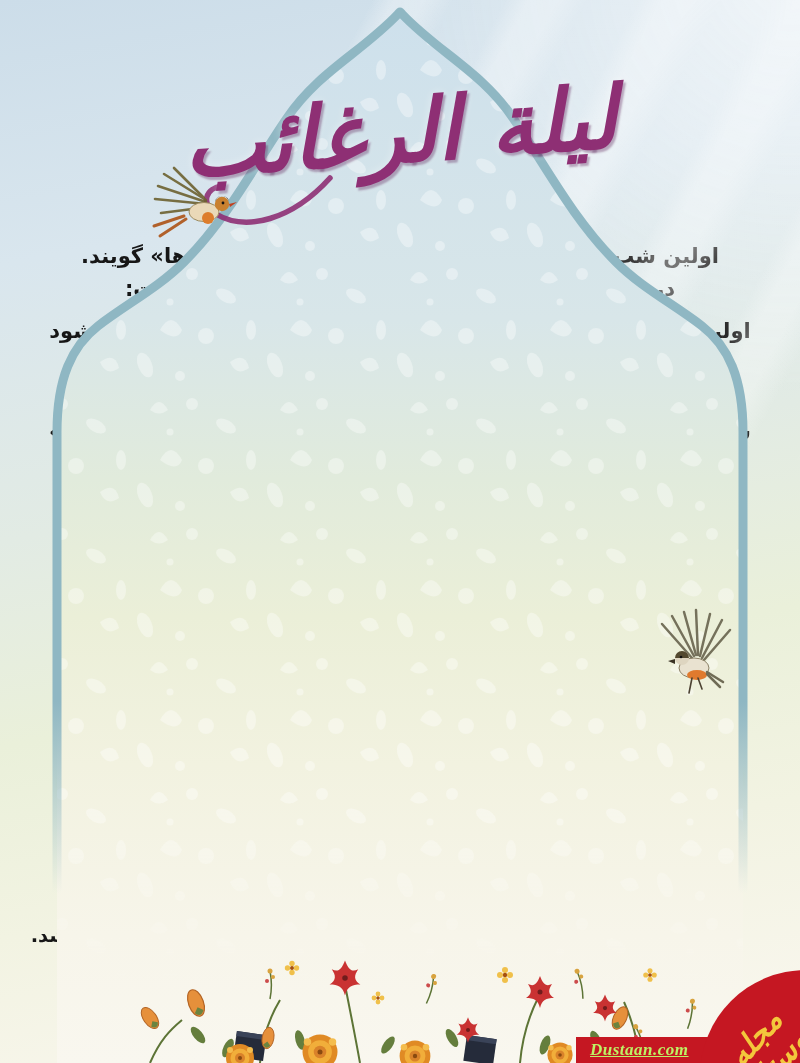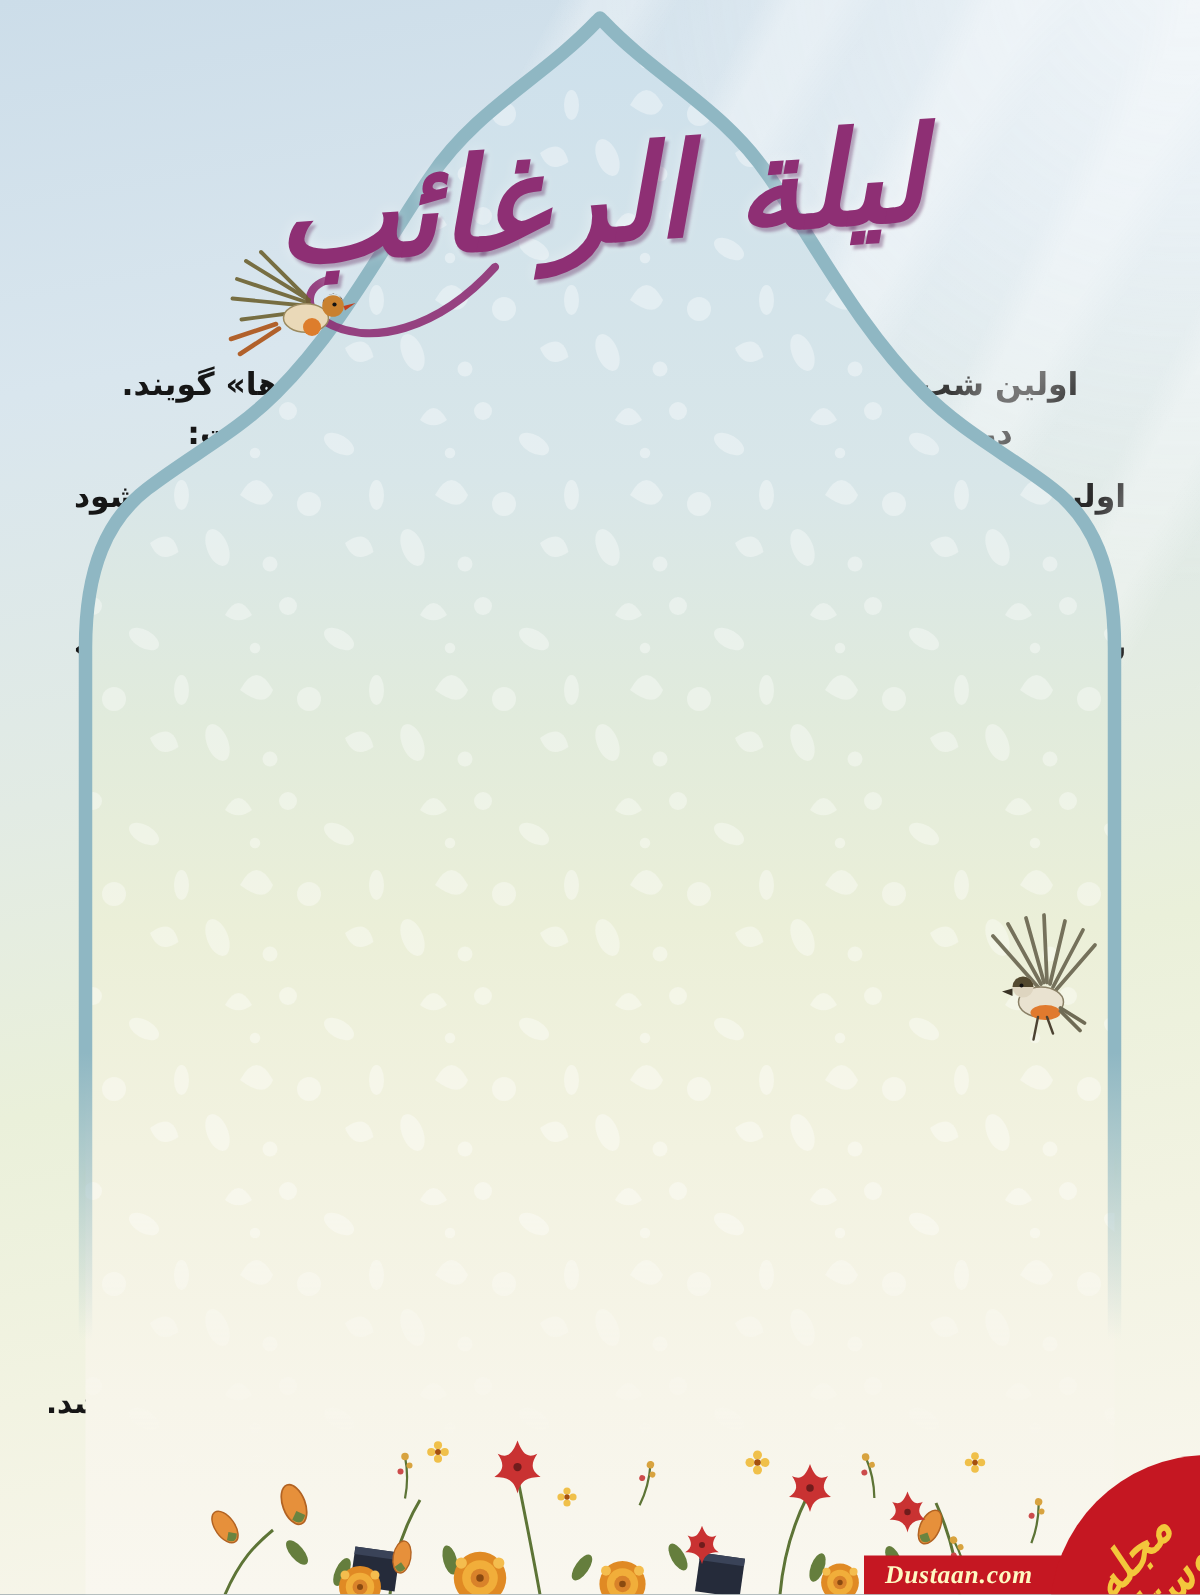--- a/index.html
+++ b/index.html
@@ -50,22 +50,22 @@
   .badge-text{
     position:absolute;left:2px;top:46px;width:130px;
     transform:rotate(-48deg);color:#f3c73c;font-size:31px;font-weight:700;
     font-style:italic;direction:rtl;text-align:center;line-height:1.05;
   }
   .strip{
     position:absolute;left:576px;top:1037px;width:226px;height:26px;background:#c51722;
     z-index:5;display:flex;align-items:center;
   }
   .strip-text{
-    color:#fef9c3;font-family:"Liberation Serif",serif;font-weight:700;font-style:italic;
-    font-size:17px;padding-left:14px;letter-spacing:.5px;
+    color:#bef264;font-family:"Liberation Serif",serif;font-weight:700;font-style:italic;
+    font-size:17px;padding-left:14px;letter-spacing:.5px;text-decoration:underline;
   }
 </style>
 </head>
 <body>
 
 <div class="page">
 
   <div class="rays"></div>
 
   <svg class="decor" width="800" height="1063" viewBox="0 0 800 1063">

